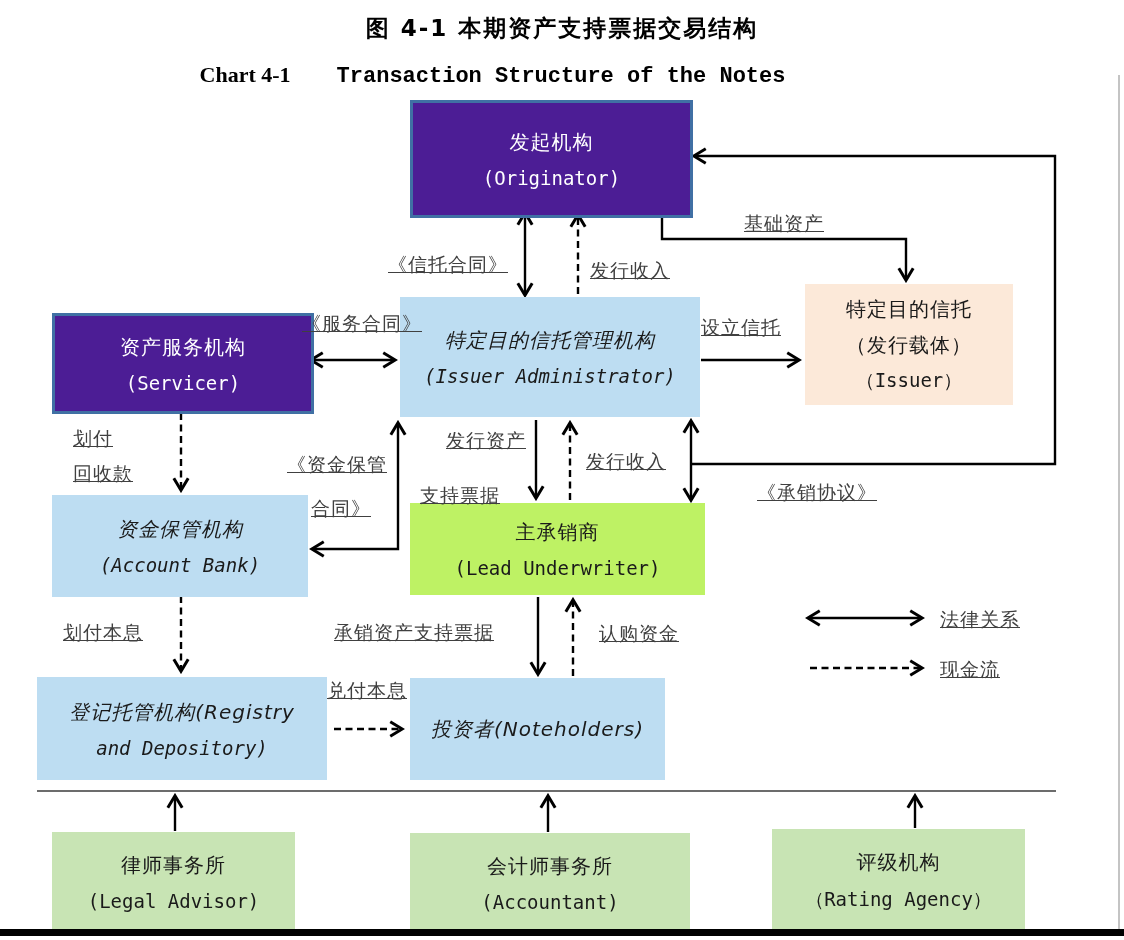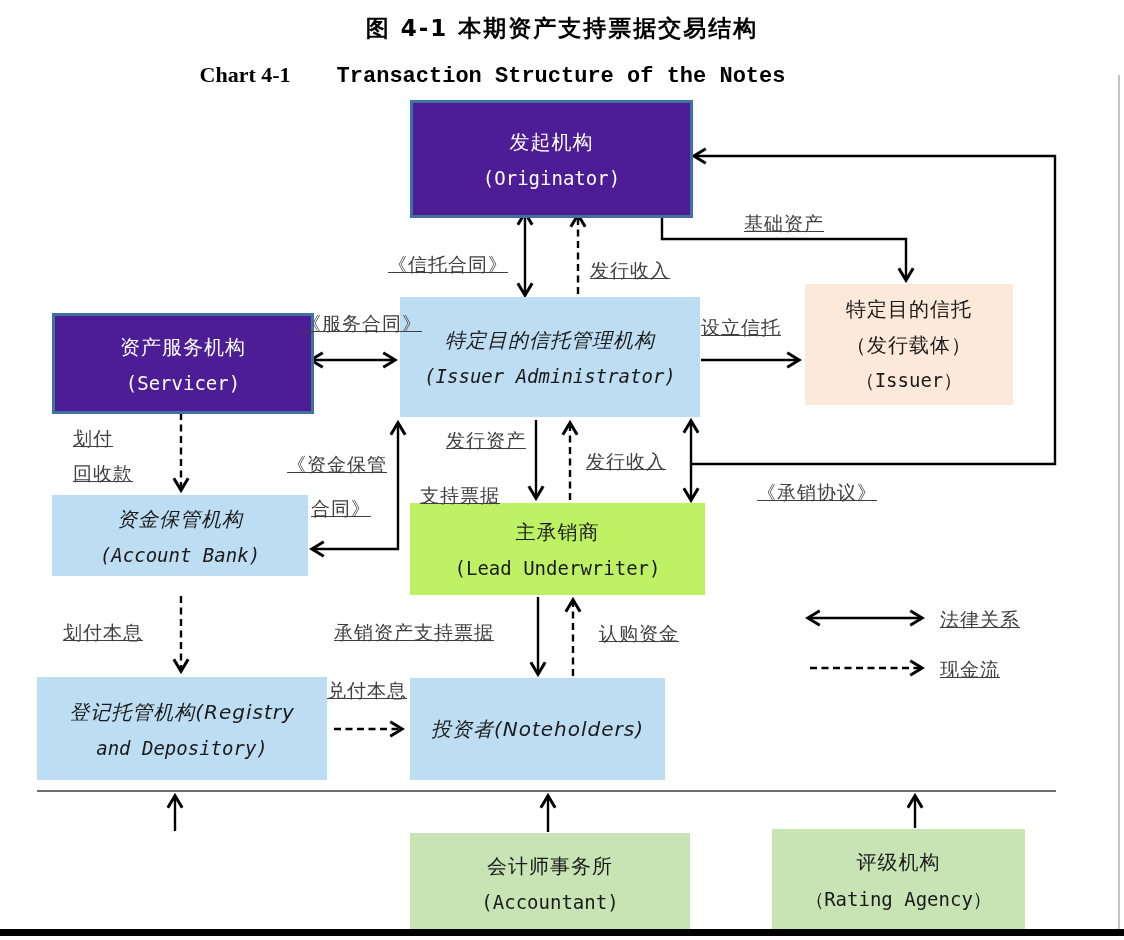--- a/index.html
+++ b/index.html
@@ -88,39 +88,43 @@
     <span class="zh">特定目的信托管理机构</span>
     <span class="en">(Issuer Administrator)</span>
   </div>
 
   <div class="node cream" style="left:805px;top:284px;width:208px;height:121px;row-gap:9px;">
     <span class="zh">特定目的信托</span>
     <span class="zh">（发行载体）</span>
     <span class="en">（Issuer）</span>
   </div>
 
-  <div class="node blue" style="left:52px;top:495px;width:256px;height:81px;">
+  <div class="node blue" style="left:52px;top:495px;width:256px;height:102px;">
     <span class="zh">资金保管机构</span>
     <span class="en">(Account Bank)</span>
   </div>
 
   <div class="node lavender" style="left:410px;top:503px;width:295px;height:92px;">
     <span class="zh">主承销商</span>
     <span class="en">(Lead Underwriter)</span>
   </div>
 
   <div class="node blue" style="left:37px;top:677px;width:290px;height:103px;">
     <span class="zh">登记托管机构(Registry</span>
     <span class="en">and Depository)</span>
   </div>
 
   <div class="node blue" style="left:410px;top:678px;width:255px;height:102px;">
     <span class="zh">投资者(Noteholders)</span>
   </div>
 
+  <div class="node green" style="left:52px;top:832px;width:243px;height:100px;">
+    <span class="zh">律师事务所</span>
+    <span class="en">(Legal Advisor)</span>
+  </div>
 
   <div class="node green" style="left:410px;top:833px;width:280px;height:99px;">
     <span class="zh">会计师事务所</span>
     <span class="en">(Accountant)</span>
   </div>
 
   <div class="node green" style="left:772px;top:829px;width:253px;height:103px;">
     <span class="zh">评级机构</span>
     <span class="en">（Rating Agency）</span>
   </div>

